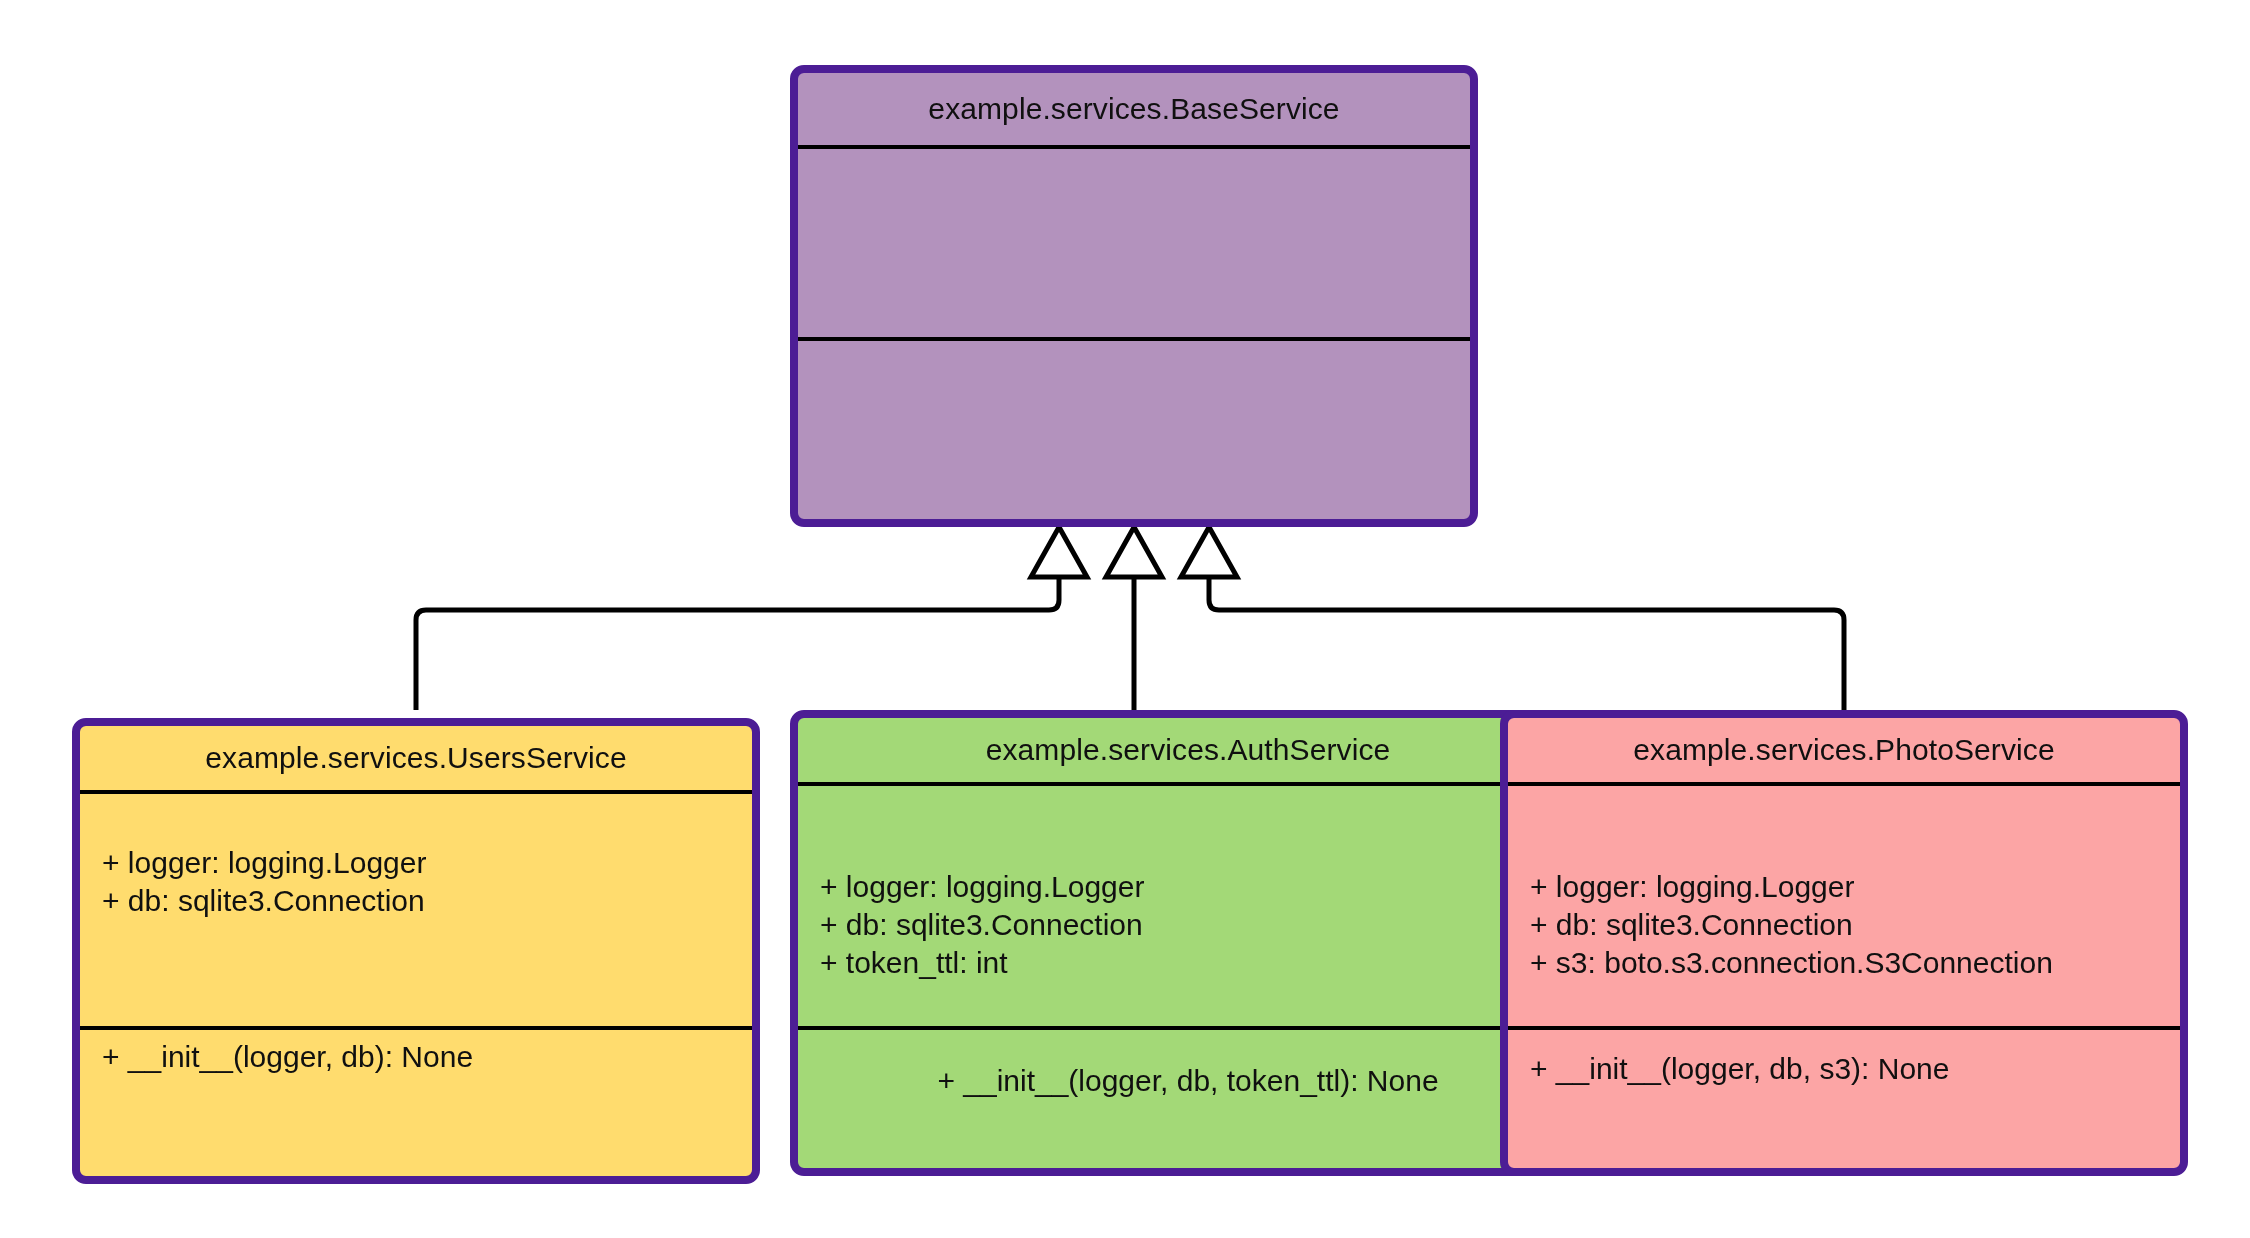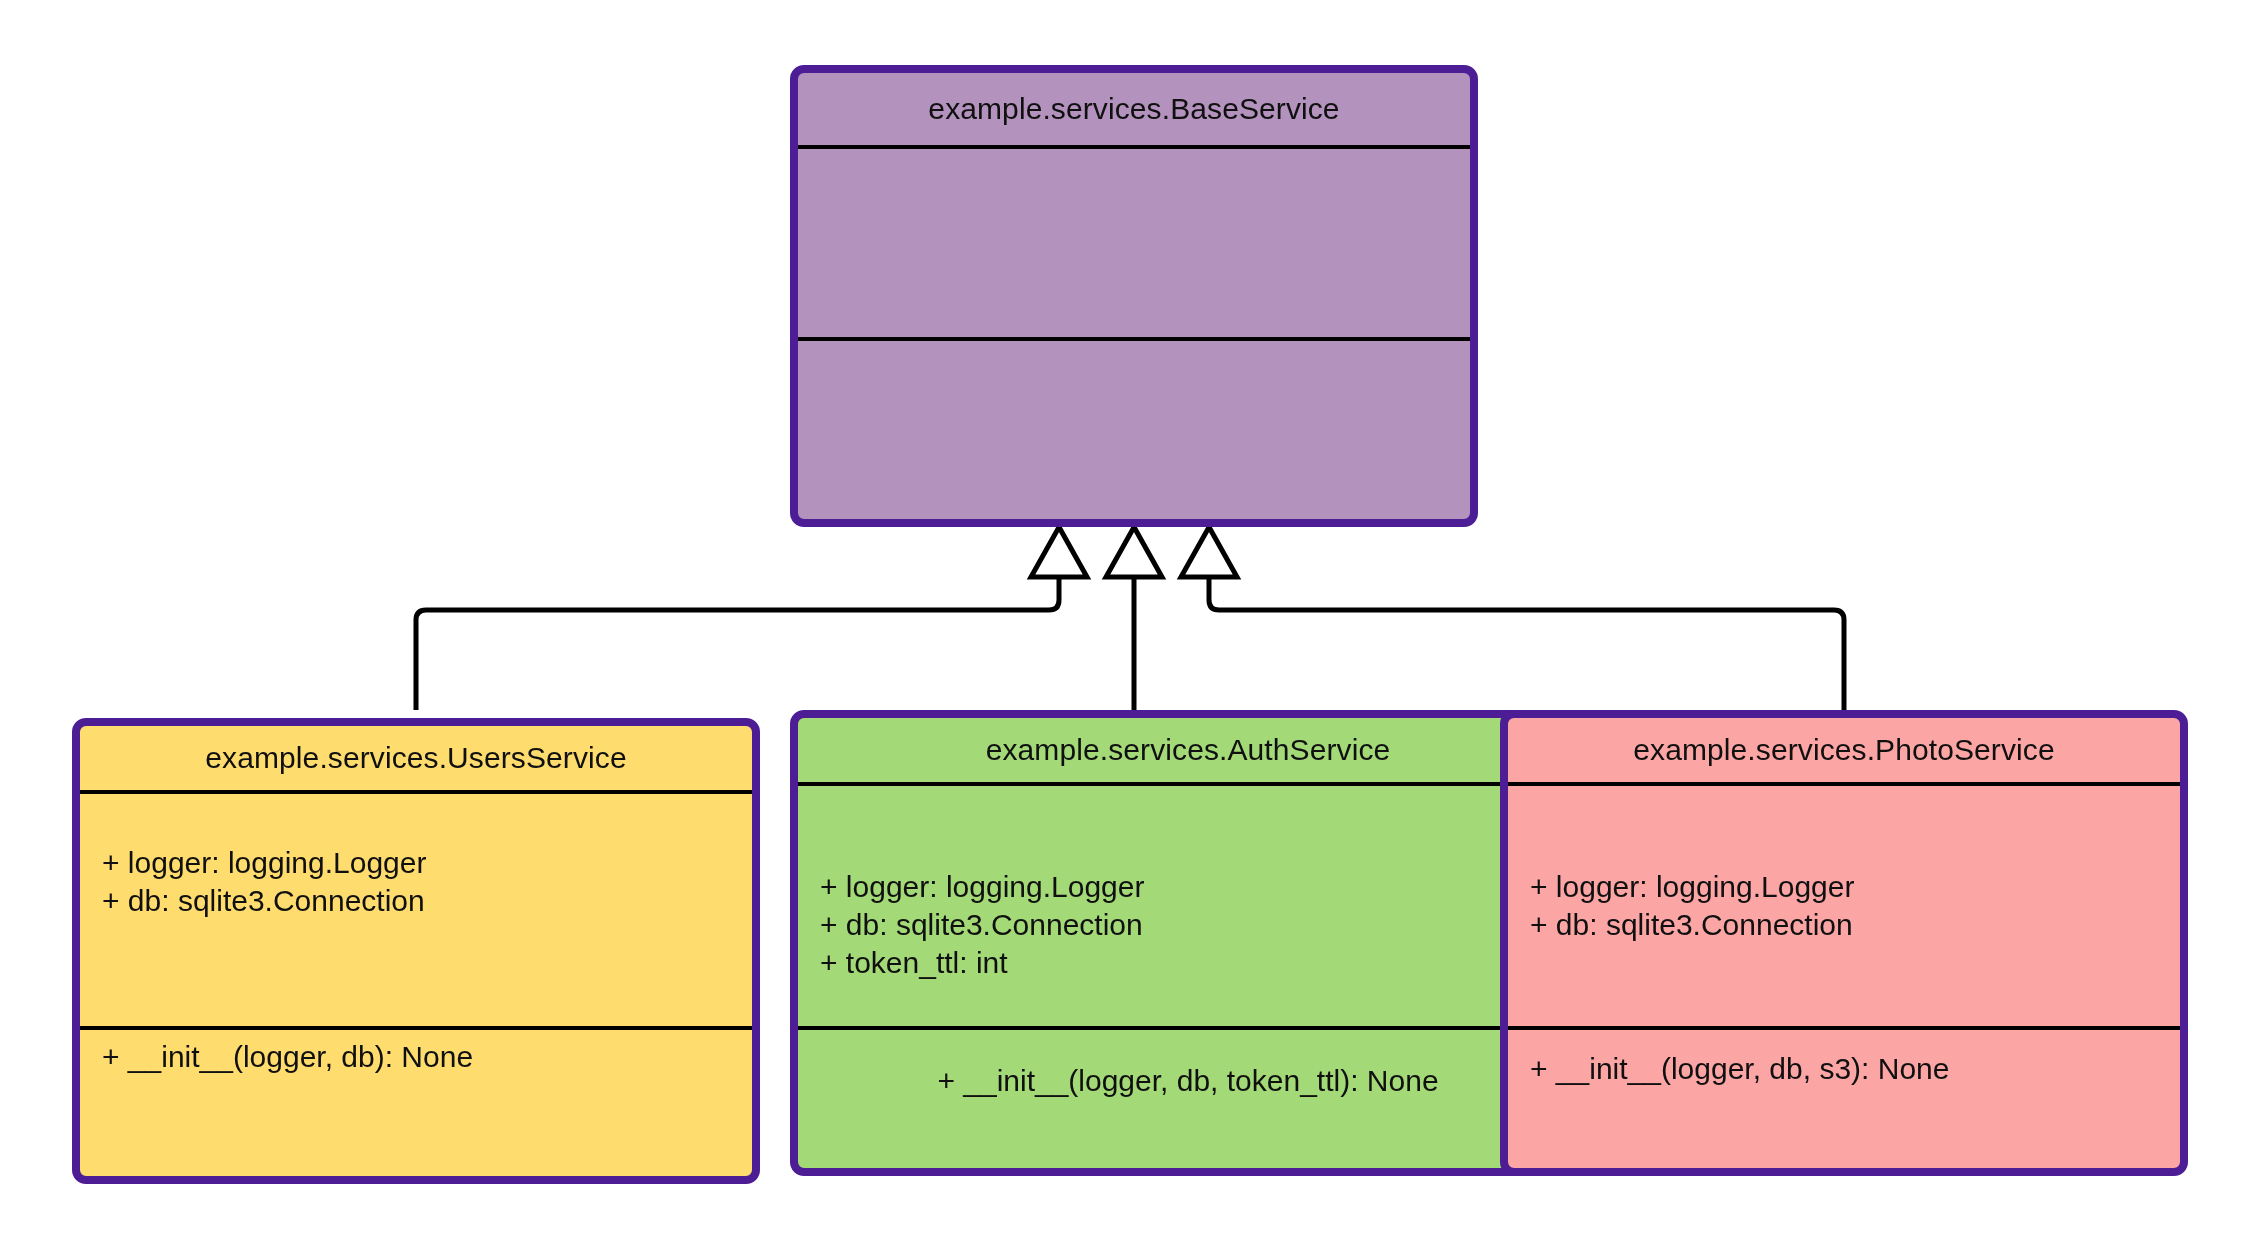--- a/index.html
+++ b/index.html
@@ -165,20 +165,21 @@
       <div class="uml-row">+ __init__(logger, db, token_ttl): None</div>
     </div>
   </div>
 
   <div class="uml-class" id="class-photo" style="background: #fca5a5;">
     <div class="uml-header">example.services.PhotoService</div>
     <div class="uml-divider"></div>
     <div class="uml-compartment attrs">
       <div class="uml-row">+ logger: logging.Logger</div>
       <div class="uml-row">+ db: sqlite3.Connection</div>
+      <div class="uml-row">+ s3: boto.s3.connection.S3Connection</div>
     </div>
     <div class="uml-divider"></div>
     <div class="uml-compartment methods">
       <div class="uml-row">+ __init__(logger, db, s3): None</div>
     </div>
   </div>
 
 </div>
 
 </body></html>

